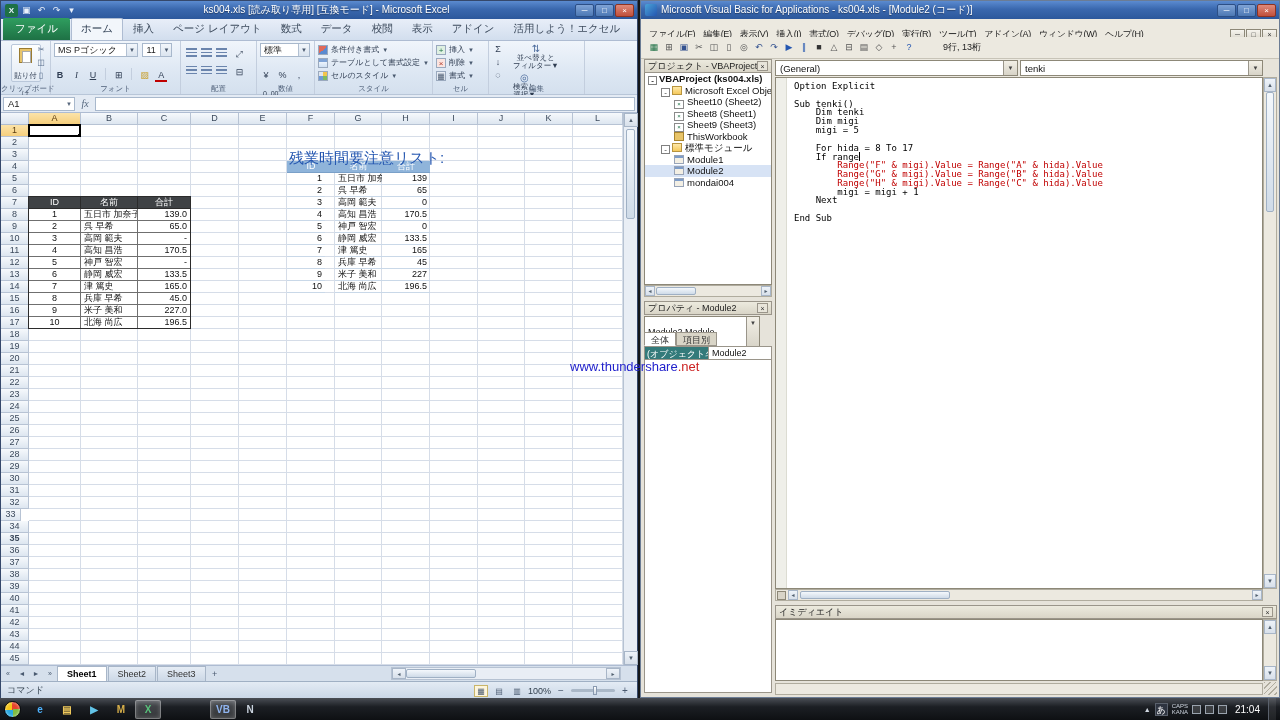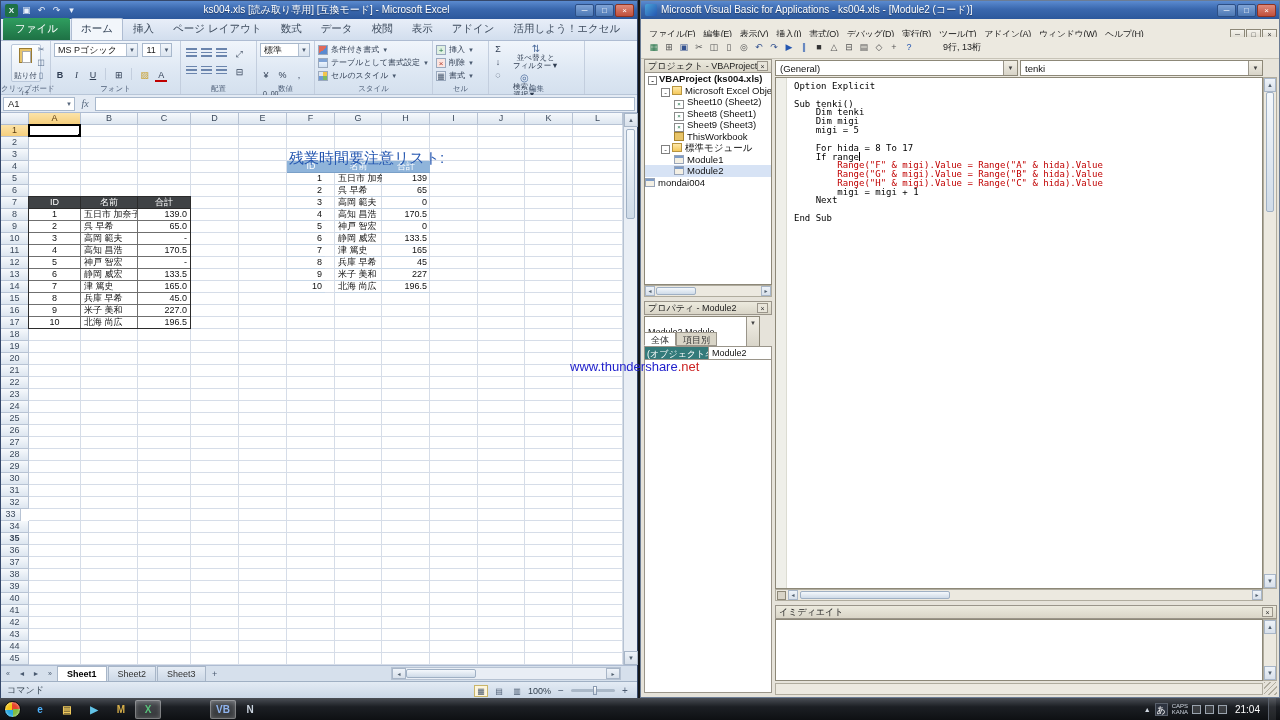--- a/index.html
+++ b/index.html
@@ -607,21 +607,21 @@
       <div class="vb-tree" id="vb-tree">
           <div class="tree-row bold" style="padding-left: 3px;"><span class="exp">-</span><span>VBAProject (ks004.xls)</span></div>
           <div class="tree-row" style="padding-left: 16px;"><span class="exp">-</span><span class="ti ti-folder"></span><span>Microsoft Excel Object</span></div>
           <div class="tree-row" style="padding-left: 29px;"><span class="ti ti-sheet">×</span><span>Sheet10 (Sheet2)</span></div>
           <div class="tree-row" style="padding-left: 29px;"><span class="ti ti-sheet">×</span><span>Sheet8 (Sheet1)</span></div>
           <div class="tree-row" style="padding-left: 29px;"><span class="ti ti-sheet">×</span><span>Sheet9 (Sheet3)</span></div>
           <div class="tree-row" style="padding-left: 29px;"><span class="ti ti-book"></span><span>ThisWorkbook</span></div>
           <div class="tree-row" style="padding-left: 16px;"><span class="exp">-</span><span class="ti ti-folder"></span><span>標準モジュール</span></div>
           <div class="tree-row" style="padding-left: 29px;"><span class="ti ti-module"></span><span>Module1</span></div>
           <div class="tree-row selected" style="padding-left: 29px;"><span class="ti ti-module"></span><span>Module2</span></div>
-          <div class="tree-row" style=""><span class="ti ti-module"></span><span>mondai004</span></div>
+          <div class="tree-row" style="padding-left: 29px;"><span class="ti ti-module"></span><span>mondai004</span></div>
         </div>
       <div class="tree-hscroll">
         <span class="sb-btn" style="left:0;top:0;height:10px;width:10px;font-size:5px;line-height:9px">◄</span>
         <span class="sb-thumb" style="left:11px;top:1px;width:40px;height:8px"></span>
         <span class="sb-btn" style="right:0;left:auto;top:0;height:10px;width:10px;font-size:5px;line-height:9px">►</span>
       </div>
       <div class="panel-title props-title">
         <span>プロパティ - Module2</span>
         <span class="pclose">×</span>
       </div>

